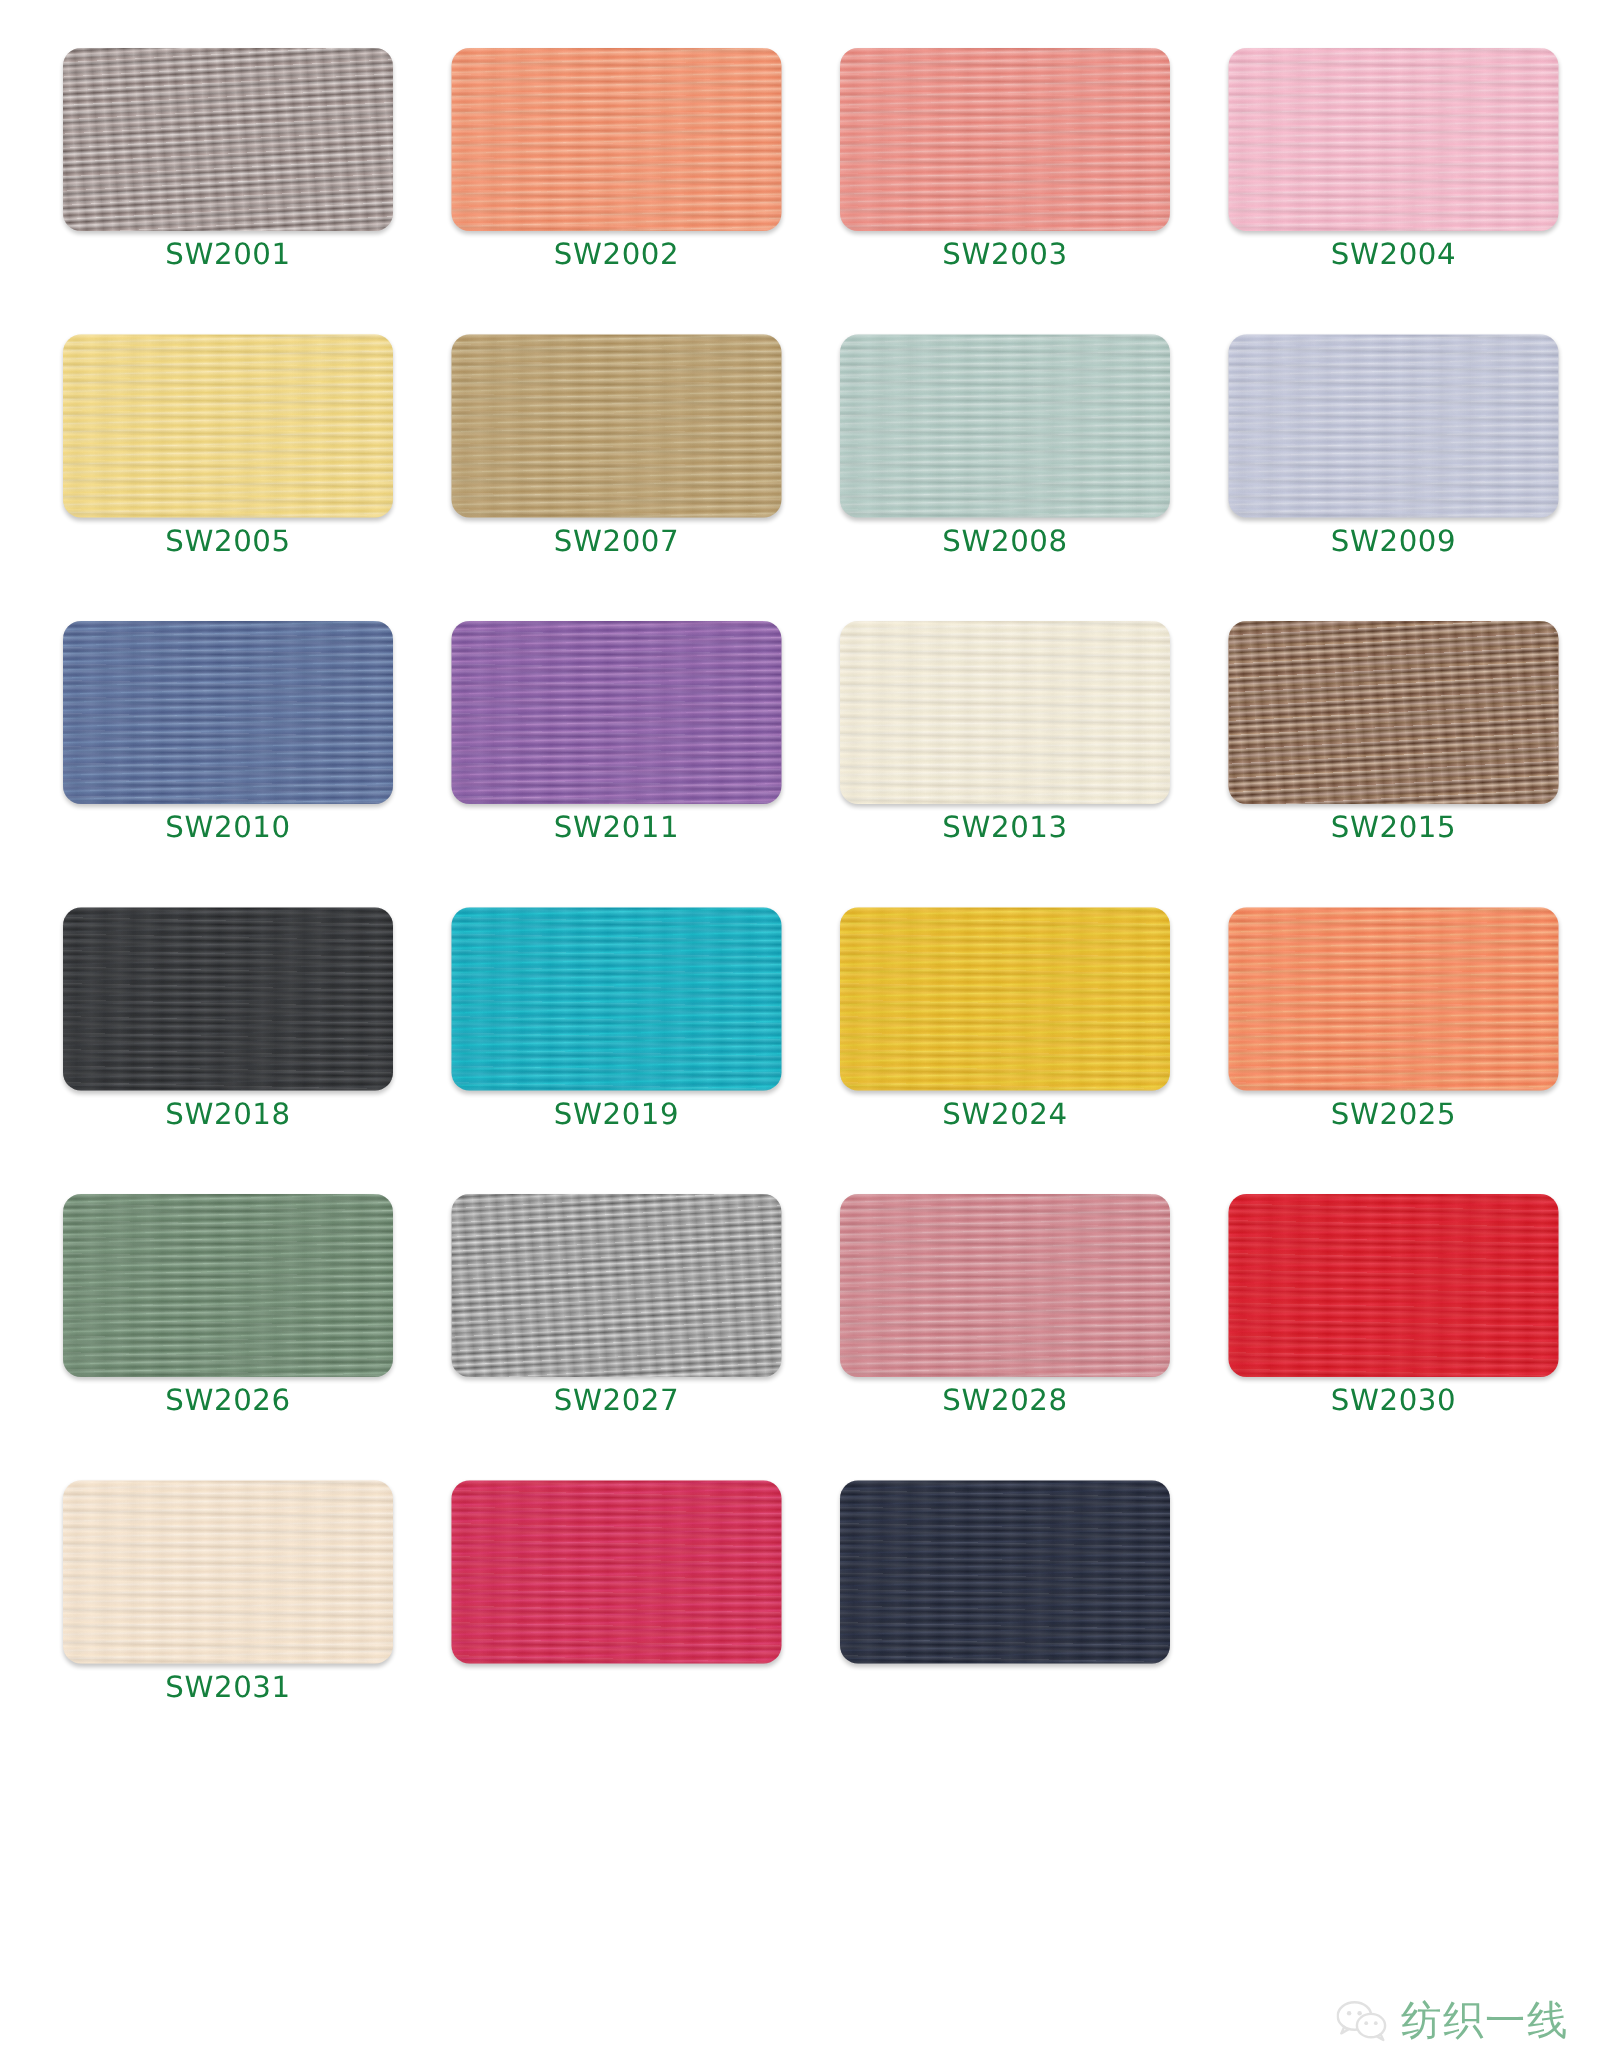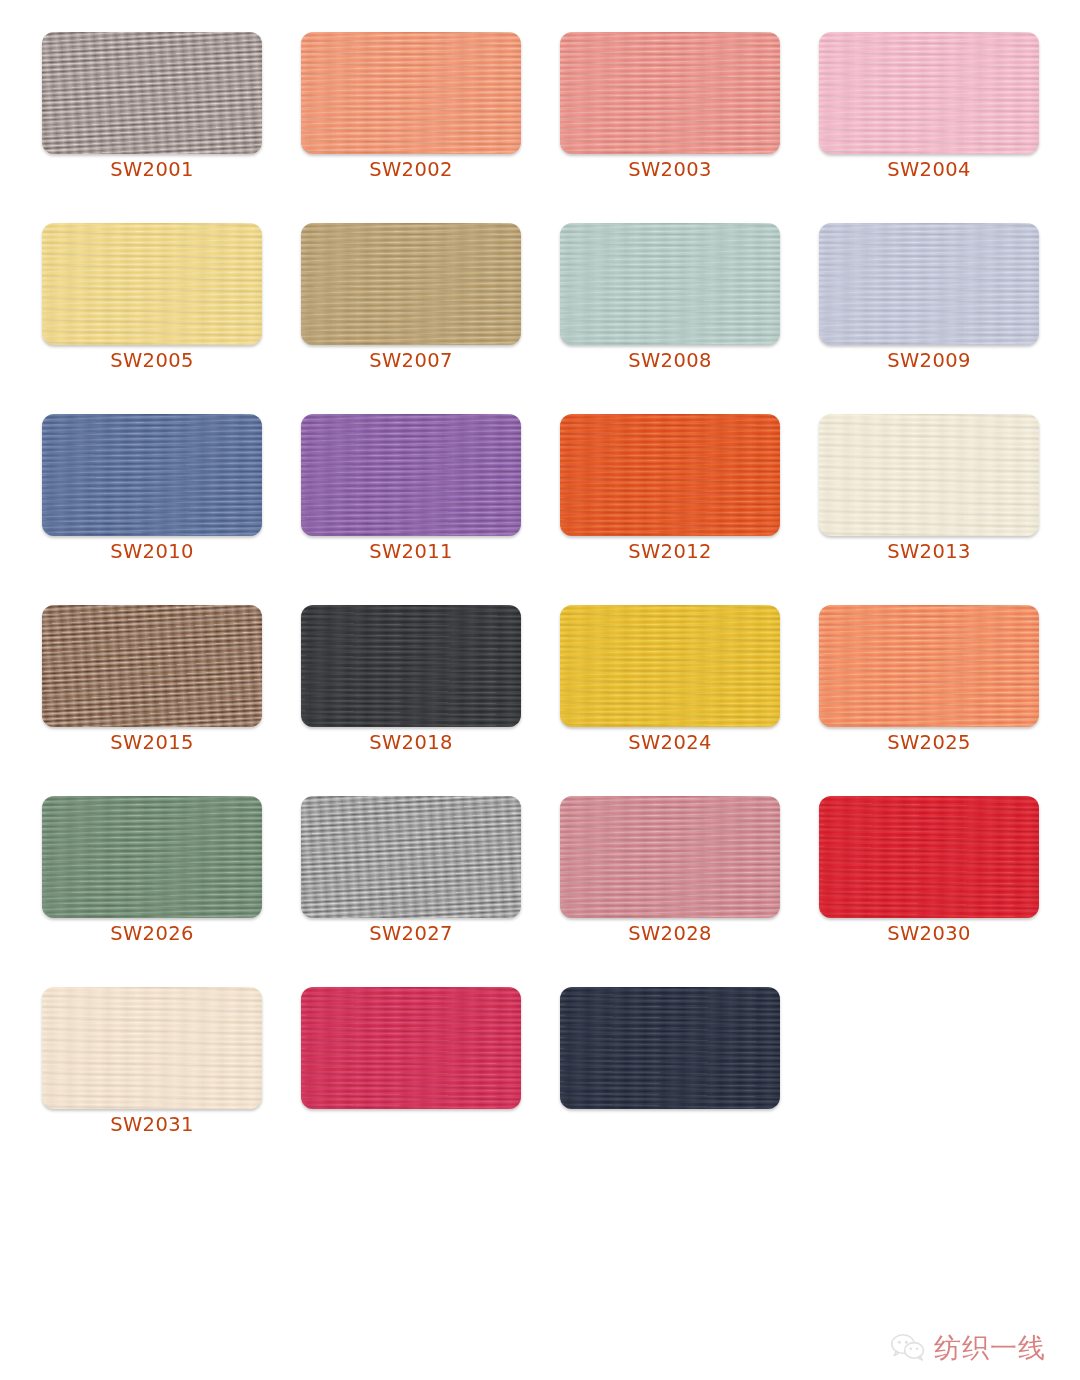--- a/index.html
+++ b/index.html
@@ -113,39 +113,39 @@
   }
 
   .label {
     position: absolute;
     left: 0;
     top: 126px;
     width: 220px;
     text-align: center;
     font-size: 19.5px;
     letter-spacing: 0.4px;
-    color: #c2410c;
+    color: #15803d;
     font-family: "DejaVu Sans", "Liberation Sans", sans-serif;
     white-space: nowrap;
   }
 
   
   #watermark {
     position: absolute;
     right: 34px;
     bottom: 18px;
     display: flex;
     align-items: center;
     gap: 9px;
     opacity: 0.55;
     user-select: none;
   }
   #watermark .wm-text {
     font-size: 27px;
-    color: #b91c1c;
+    color: #15803d;
     font-family: "DejaVu Sans", "Liberation Sans", sans-serif;
     letter-spacing: 1px;
     line-height: 1;
   }
   #watermark svg { display: block; }
 </style>
 </head>
 <body>
 
 <div id="sheet">
@@ -185,34 +185,34 @@
       </div>
       <div class="cell">
         <div class="swatch" style="background-color: rgb(90, 110, 155);"></div>
         <div class="label">SW2010</div>
       </div>
       <div class="cell">
         <div class="swatch" style="background-color: rgb(139, 95, 168);"></div>
         <div class="label">SW2011</div>
       </div>
       <div class="cell">
-        <div class="swatch" style="background-color: rgb(232, 82, 30);"></div>
-        <div class="label">SW2012</div>
-      </div>
-      <div class="cell">
         <div class="swatch" style="background-color: rgb(247, 240, 220);"></div>
         <div class="label">SW2013</div>
       </div>
       <div class="cell">
         <div class="swatch heather" style="background-color: rgb(154, 107, 76);"></div>
         <div class="label">SW2015</div>
       </div>
       <div class="cell">
         <div class="swatch" style="background-color: rgb(47, 49, 52);"></div>
         <div class="label">SW2018</div>
+      </div>
+      <div class="cell">
+        <div class="swatch" style="background-color: rgb(21, 174, 194);"></div>
+        <div class="label">SW2019</div>
       </div>
       <div class="cell">
         <div class="swatch" style="background-color: rgb(237, 192, 44);"></div>
         <div class="label">SW2024</div>
       </div>
       <div class="cell">
         <div class="swatch" style="background-color: rgb(250, 142, 98);"></div>
         <div class="label">SW2025</div>
       </div>
       <div class="cell">

